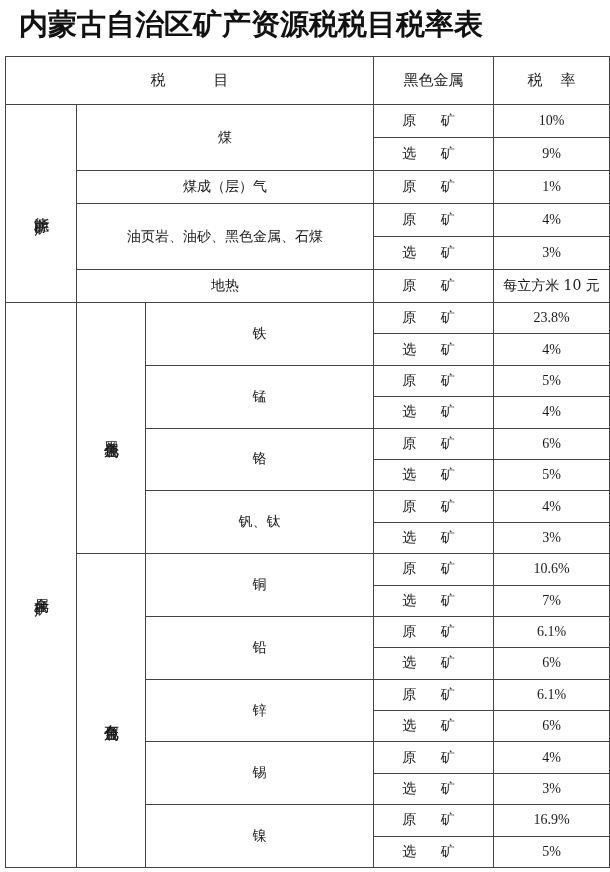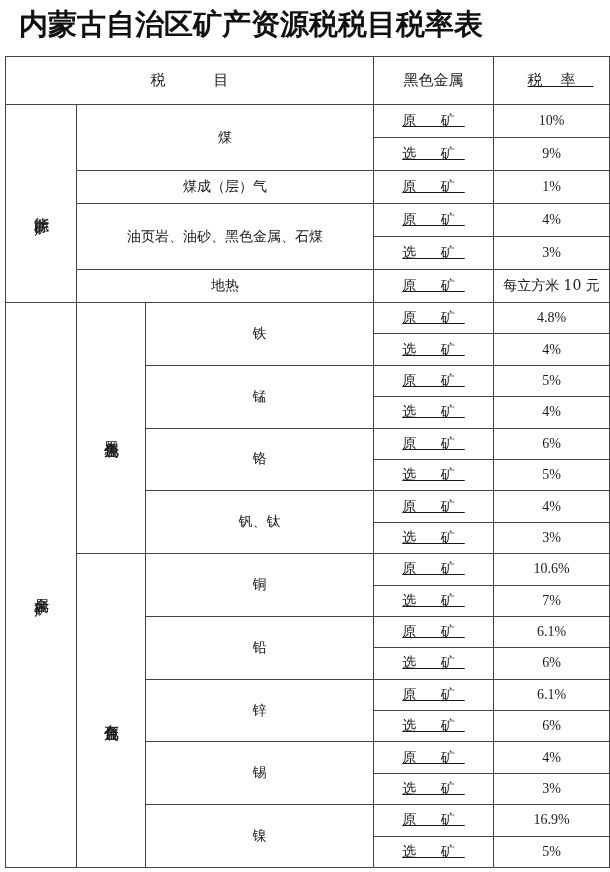--- a/index.html
+++ b/index.html
@@ -20,23 +20,23 @@
   }
   table.tax td, table.tax th {
     border: 1px solid #444; text-align: center; vertical-align: middle;
     font-size: 14px; font-weight: normal; padding: 0; overflow: hidden;
     white-space: nowrap;
   }
   table.tax tr.head th { height: 47px; font-size: 15px; }
   table.tax tr.er td { height: 32px; }
   table.tax tr.mr td { height: 30.4px; }
   .vert { writing-mode: vertical-rl; text-orientation: upright; letter-spacing: 1px; display: inline-block; line-height: 1; font-size: 15px; }
-  .spaced { letter-spacing: 10px; text-decoration: underline; }
+  .spaced { letter-spacing: 10px; }
   .hspaced { letter-spacing: 48px; padding-left: 48px; }
-  .rate-h { letter-spacing: 18px; padding-left: 18px; text-decoration: underline; }
+  .rate-h { letter-spacing: 18px; padding-left: 18px; }
   .rate { font-family: Liberation Serif, serif; font-size: 13.5px; }
 </style>
 </head>
 <body>
 
 <div class="title">内蒙古自治区矿产资源税税目税率表</div>
 
 <table class="tax">
   <colgroup>
     <col style="width:71px">
@@ -80,21 +80,21 @@
     <td colspan="2">地热</td>
     <td class="spaced">原 矿</td>
     <td>每立方米 10 元</td>
   </tr>
 
   <tr class="mr">
     <td rowspan="18"><span class="vert">金属矿产</span></td>
     <td rowspan="8"><span class="vert">黑色金属</span></td>
     <td rowspan="2">铁</td>
     <td class="spaced">原 矿</td>
-    <td class="rate">4.8%</td>
+    <td class="rate">23.8%</td>
   </tr>
   <tr class="mr">
     <td class="spaced">选 矿</td>
     <td class="rate">4%</td>
   </tr>
   <tr class="mr">
     <td rowspan="2">锰</td>
     <td class="spaced">原 矿</td>
     <td class="rate">5%</td>
   </tr>

